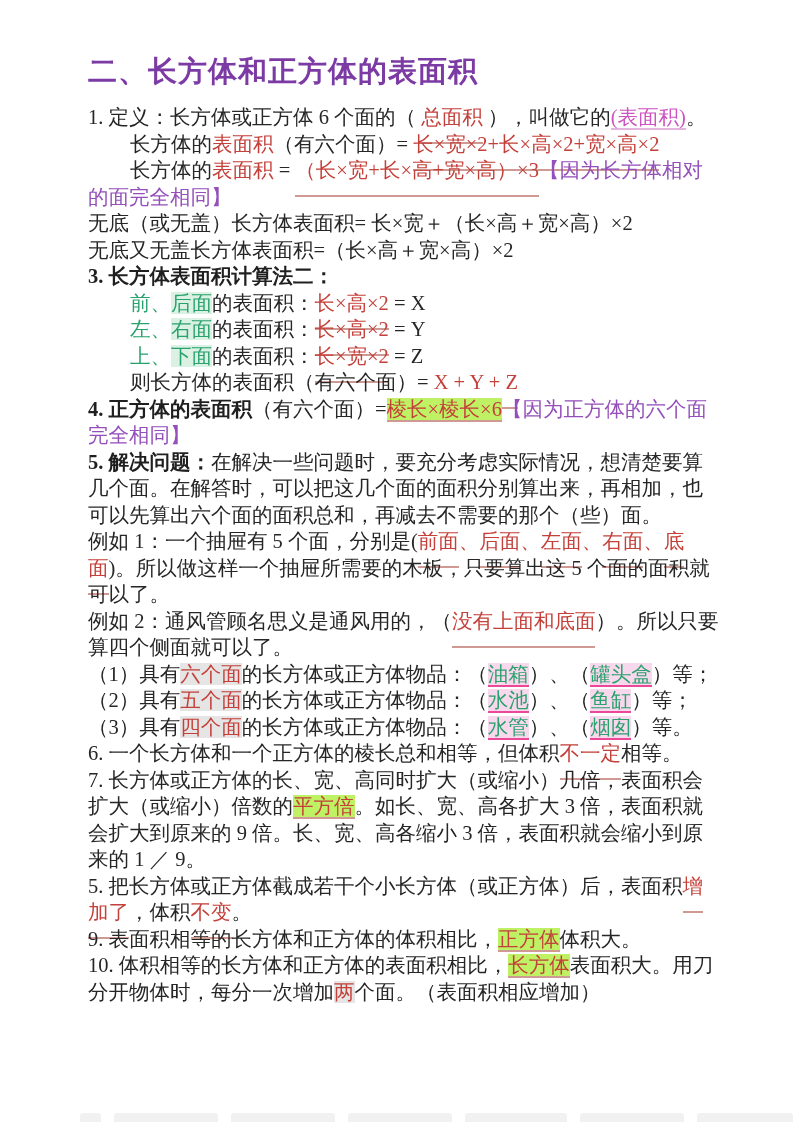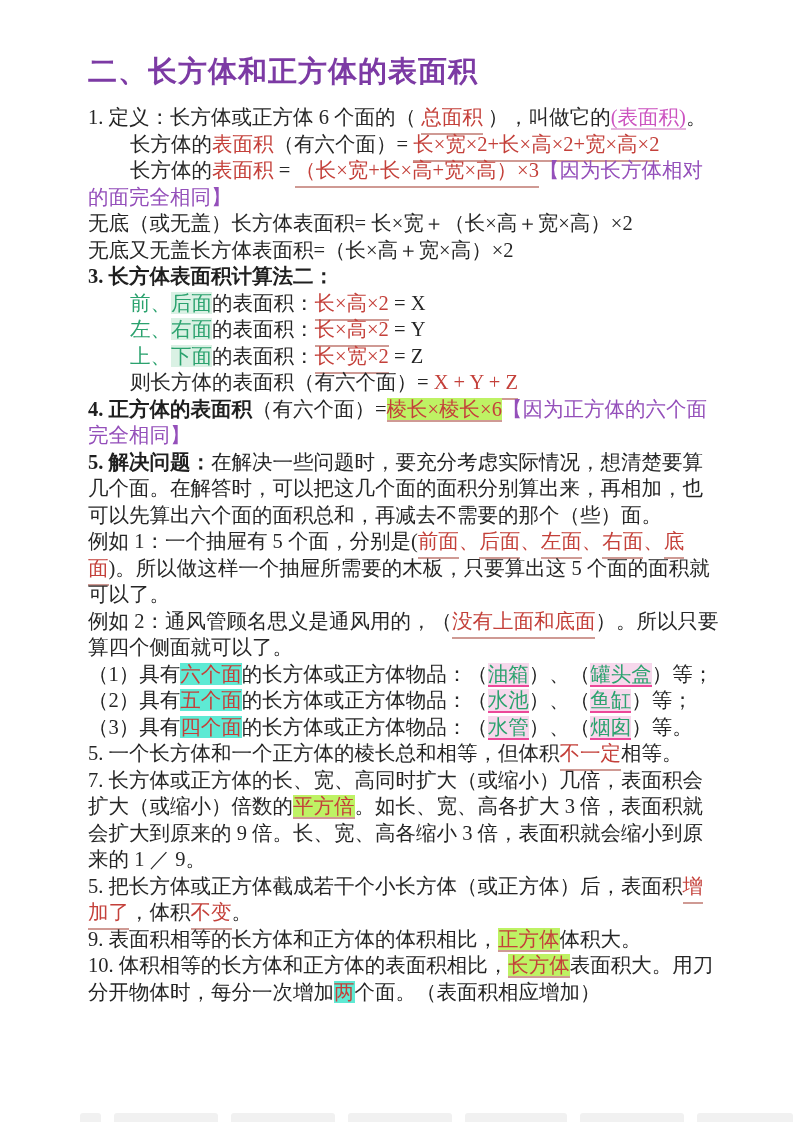--- a/index.html
+++ b/index.html
@@ -22,23 +22,23 @@
     margin:0;font-size:20.5px;line-height:26.5px;
     font-weight:500;letter-spacing:0;
     word-break:break-all;
   }
   .ind{text-indent:42px;}
   .para span{box-decoration-break:clone;-webkit-box-decoration-break:clone;}
   
   .s-t{color:#262626;}
   .s-b{color:#1f1f1f;font-weight:700;}
   .s-r{color:#c4403a;}
-  .s-ru{color:#c4403a;border-bottom:2px solid #cf9a94;padding-bottom:5px;}
+  .s-ru{color:#c4403a;border-bottom:2px solid #cf9a94;padding-bottom:14px;}
   .s-ruh{color:#c4403a;background:#bef264;border-bottom:2px solid #cf9a94;}
-  .s-rh{color:#c4403a;background:#5eead4;}
+  .s-rh{color:#c4403a;background:#e5e5e5;}
   .s-g{color:#2ba26e;}
   .s-gh{color:#2ba26e;background:#daf1e4;}
   .s-gi{color:#2ba26e;background:#f7d8ec;border-bottom:2px solid #ec4899;}
   .s-p{color:#944fba;}
   .s-m{color:#cc53c0;border-bottom:2px solid #e3b4dc;}
   
   .frag-row{
     position:absolute;left:80px;right:0;bottom:0;height:9px;
     display:flex;gap:13px;
   }
@@ -60,21 +60,21 @@
       <p class="para ind"><span class="s-g">左、</span><span class="s-gh">右面</span><span class="s-t">的表面积：</span><span class="s-ru">长×高×2</span><span class="s-t"> = Y</span></p>
       <p class="para ind"><span class="s-g">上、</span><span class="s-gh">下面</span><span class="s-t">的表面积：</span><span class="s-ru">长×宽×2</span><span class="s-t"> = Z</span></p>
       <p class="para ind"><span class="s-t">则长方体的表面积（有六个面）= </span><span class="s-ru">X + Y + Z</span></p>
       <p class="para"><span class="s-b">4. 正方体的表面积</span><span class="s-t">（有六个面）=</span><span class="s-ruh">棱长×棱长×6</span><span class="s-p">【因为正方体的六个面完全相同】</span></p>
       <p class="para"><span class="s-b">5. 解决问题：</span><span class="s-t">在解决一些问题时，要充分考虑实际情况，想清楚要算几个面。在解答时，可以把这几个面的面积分别算出来，再相加，也可以先算出六个面的面积总和，再减去不需要的那个（些）面。</span></p>
       <p class="para"><span class="s-t">例如 1：一个抽屉有 5 个面，分别是(</span><span class="s-ru">前面</span><span class="s-r">、</span><span class="s-ru">后面</span><span class="s-r">、</span><span class="s-ru">左面</span><span class="s-r">、</span><span class="s-ru">右面</span><span class="s-r">、</span><span class="s-ru">底面</span><span class="s-t">)。所以做这样一个抽屉所需要的木板，只要算出这 5 个面的面积就可以了。</span></p>
       <p class="para"><span class="s-t">例如 2：通风管顾名思义是通风用的，（</span><span class="s-ru">没有上面和底面</span><span class="s-t">）。所以只要算四个侧面就可以了。</span></p>
       <p class="para"><span class="s-t">（1）具有</span><span class="s-rh">六个面</span><span class="s-t">的长方体或正方体物品：（</span><span class="s-gi">油箱</span><span class="s-t">）、（</span><span class="s-gi">罐头盒</span><span class="s-t">）等；</span></p>
       <p class="para"><span class="s-t">（2）具有</span><span class="s-rh">五个面</span><span class="s-t">的长方体或正方体物品：（</span><span class="s-gi">水池</span><span class="s-t">）、（</span><span class="s-gi">鱼缸</span><span class="s-t">）等；</span></p>
       <p class="para"><span class="s-t">（3）具有</span><span class="s-rh">四个面</span><span class="s-t">的长方体或正方体物品：（</span><span class="s-gi">水管</span><span class="s-t">）、（</span><span class="s-gi">烟囱</span><span class="s-t">）等。</span></p>
-      <p class="para"><span class="s-t">5. 一个长方体和一个正方体的棱长总和相等，但体积</span><span class="s-ru">不一定</span><span class="s-t">相等。</span></p>
+      <p class="para"><span class="s-t">6. 一个长方体和一个正方体的棱长总和相等，但体积</span><span class="s-ru">不一定</span><span class="s-t">相等。</span></p>
       <p class="para"><span class="s-t">7. 长方体或正方体的长、宽、高同时扩大（或缩小）几倍，表面积会扩大（或缩小）倍数的</span><span class="s-ruh">平方倍</span><span class="s-t">。如长、宽、高各扩大 3 倍，表面积就会扩大到原来的 9 倍。长、宽、高各缩小 3 倍，表面积就会缩小到原来的 1 ／ 9。</span></p>
       <p class="para"><span class="s-t">5. 把长方体或正方体截成若干个小长方体（或正方体）后，表面积</span><span class="s-ru">增加了</span><span class="s-t">，体积</span><span class="s-ru">不变</span><span class="s-t">。</span></p>
       <p class="para"><span class="s-t">9. 表面积相等的长方体和正方体的体积相比，</span><span class="s-ruh">正方体</span><span class="s-t">体积大。</span></p>
       <p class="para"><span class="s-t">10. 体积相等的长方体和正方体的表面积相比，</span><span class="s-ruh">长方体</span><span class="s-t">表面积大。用刀分开物体时，每分一次增加</span><span class="s-rh">两</span><span class="s-t">个面。（表面积相应增加）</span></p>
     </div>
 </div>
 
 <div class="frag-row">
   <div class="frag" style="width:26px"></div>
   <div class="frag" style="width:130px"></div>

